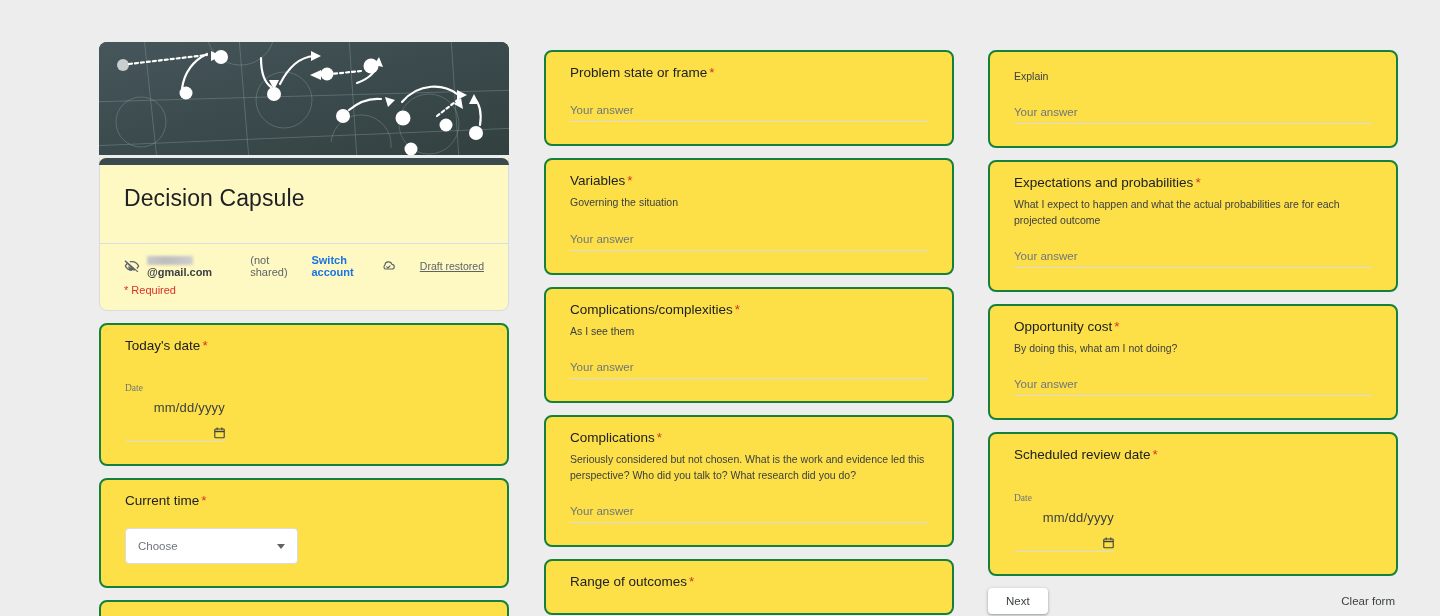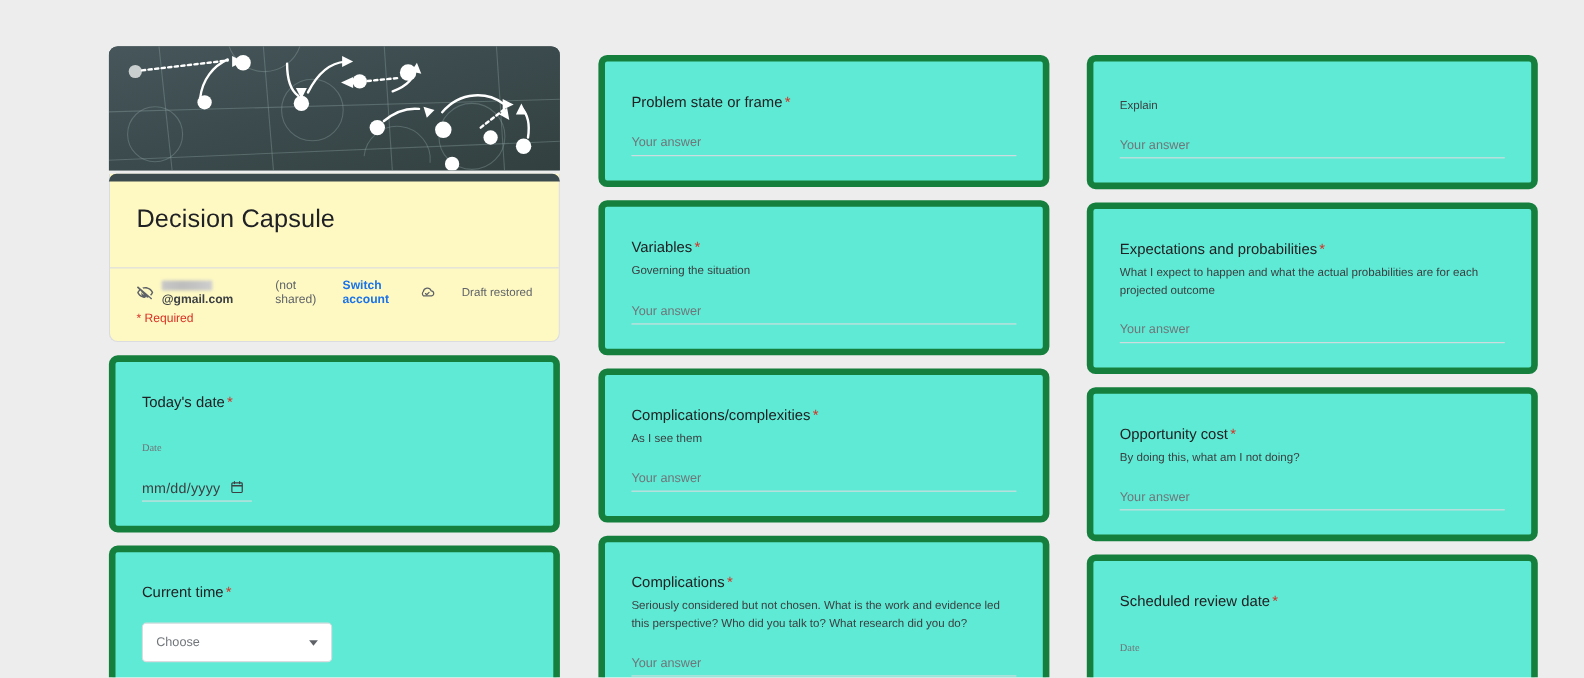--- a/index.html
+++ b/index.html
@@ -18,25 +18,25 @@
   }
 
   
   .col { position: absolute; width: 410px; }
   #col-1 { left: 99px;  top: 42px; }
   #col-2 { left: 544px; top: 50px; }
   #col-3 { left: 988px; top: 50px; }
 
   
   .card {
-    background: #5eead4;
-    border: 6px solid #15803d;
+    background: #fde047;
+    border: 2px solid #15803d;
     border-radius: 8px;
     margin-bottom: 12px;
-    padding: 28px 24px 22px 24px;
+    padding: 12px 24px 22px 24px;
   }
 
   
   .banner {
     height: 113px;
     border-radius: 8px 8px 0 0;
     overflow: hidden;
     position: relative;
     background: #3b4a4c;
   }
@@ -80,21 +80,21 @@
     width: 46px; height: 9px;
     background: linear-gradient(90deg,#c8c8c8,#bdbdbd 40%,#c4c4c4 70%,#cfcfcf);
     filter: blur(1.6px);
     border-radius: 1px;
     vertical-align: -1px;
     margin-right: -1px;
   }
   .email-dom { font-weight: 700; color:#3c4043; }
   .not-shared { color:#5f6368; margin-left:3px; }
   .switch-link { color:#1a73e8; margin-left:4px; cursor:pointer;font-weight:bold; }
-  .acct-right { display:flex; align-items:center; gap:24px; color:#5f6368; font-size:10.5px; }
+  .acct-right { display:flex; align-items:center; gap:24px; color:#5f6368; font-size:10.5px;text-decoration:underline; }
   .cloud-ico { width:16px; height:16px; color:#5f6368; }
   .required-note {
     padding: 4px 24px 14px 24px;
     font-size: 11px;
     color: #d93025;
   }
 
   
   .q-title {
     font-size: 13.5px;
@@ -116,26 +116,27 @@
     color: #70757a;
     border-bottom: 1px solid #dadce0;
     padding-bottom: 5px;
     width: 100%;
     background: transparent;
   }
 
   
   .date-label { font-size: 9.5px; color:#70757a; margin-top: 28px; font-family: Liberation Serif, serif; }
   .date-field {
-    margin-top: 23px;
-    display: flex; align-items: flex-start;
+    margin-top: 7px;
+    display: flex; align-items: flex-end;
     width: 100px;
     border-bottom: 1px solid #dadce0;
     padding-bottom: 4px;
     gap: 10px;
+    flex-direction: column;
   }
   .date-text {
     font-size: 13px;
     color: #3c4043;
     letter-spacing: .2px;
     font-family: "Liberation Sans", sans-serif;
   }
   .cal-ico { width: 11px; height: 12px; color:#3c4043; flex:none; }
 
   

